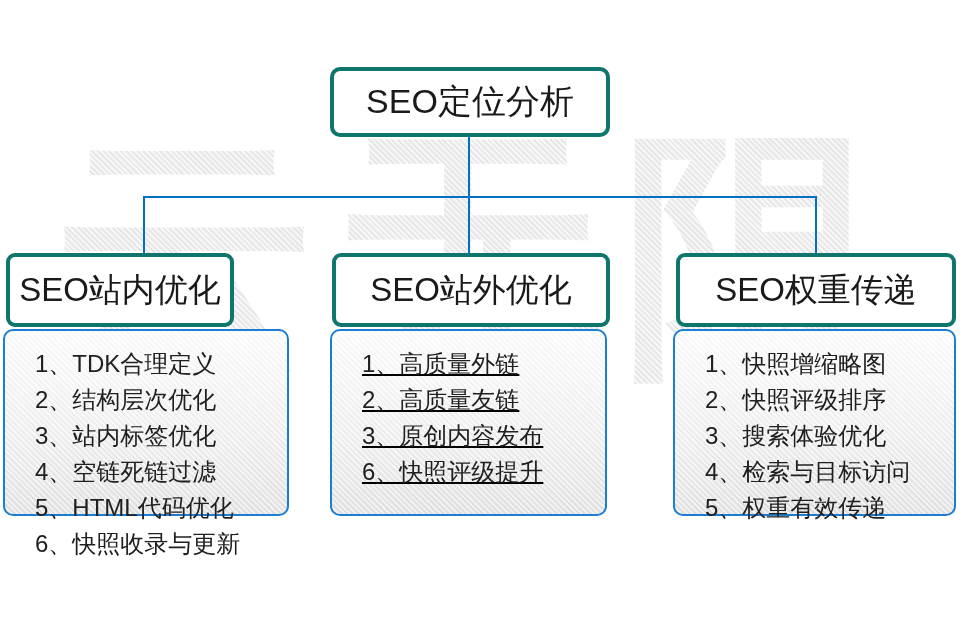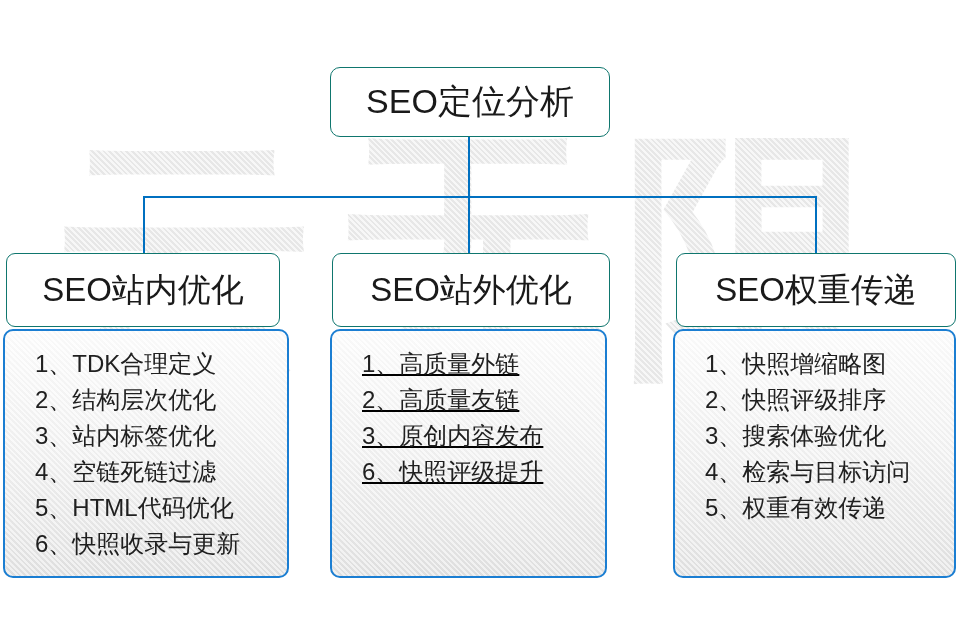--- a/index.html
+++ b/index.html
@@ -47,44 +47,44 @@
   .h-main   { left: 143px; top: 196px; width: 674px; height: 2px; }
   .v-left   { left: 143px; top: 196px; width: 2px;  height: 58px; }
   .v-mid    { left: 468px; top: 196px; width: 2px;  height: 58px; }
   .v-right  { left: 815px; top: 196px; width: 2px;  height: 58px; }
 
   
   .node {
     position: absolute;
     box-sizing: border-box;
     background: #ffffff;
-    border: 1px solid #0f766e;
+    border: 4px solid #0f766e;
     display: flex;
     align-items: center;
     justify-content: center;
     color: #1a1a1a;
     z-index: 2;
   }
   .root-node {
     left: 330px; top: 67px; width: 280px; height: 70px;
     border-radius: 10px;
     font-size: 34px;
   }
   .col-header {
     top: 253px; height: 74px;
     border-radius: 9px;
     font-size: 33px;
   }
-  .col-header.c1 { left: 6px;   width: 274px; }
+  .col-header.c1 { left: 6px;   width: 228px; }
   .col-header.c2 { left: 332px; width: 278px; }
   .col-header.c3 { left: 676px; width: 280px; }
 
   .panel {
     position: absolute;
-    top: 329px; height: 249px;
+    top: 329px; height: 187px;
     box-sizing: border-box;
     border: 2px solid #1b7ed2;
     border-radius: 10px;
     background:
       repeating-linear-gradient(45deg, rgba(255,255,255,0.5) 0px, rgba(255,255,255,0.5) 2px, rgba(0,0,0,0.015) 2px, rgba(0,0,0,0.015) 4px),
       linear-gradient(#fdfdfd 0%, #f1f1f1 55%, #e2e2e2 100%);
     padding: 15px 6px 0 30px;
     z-index: 1;
   }
   .panel.c1 { left: 3px;   width: 286px; }

